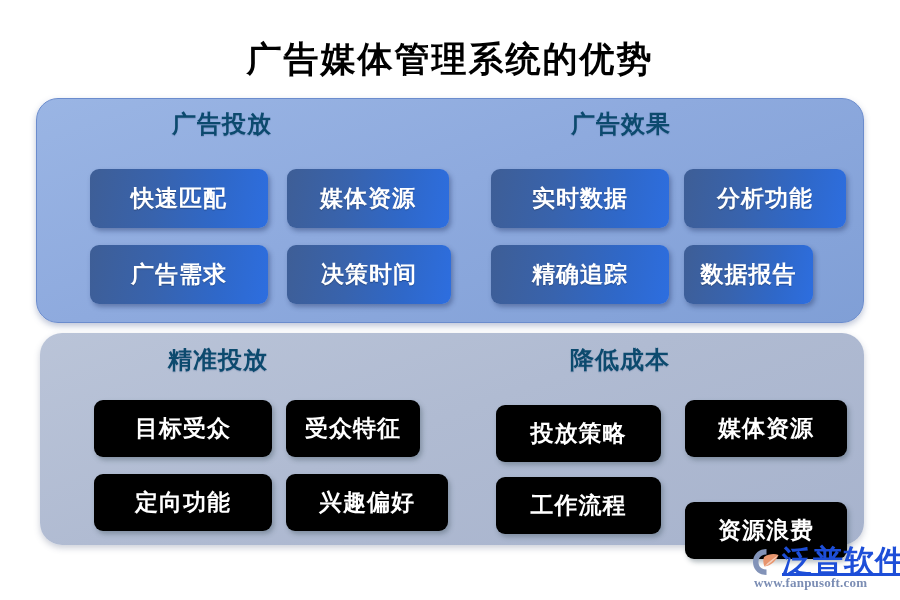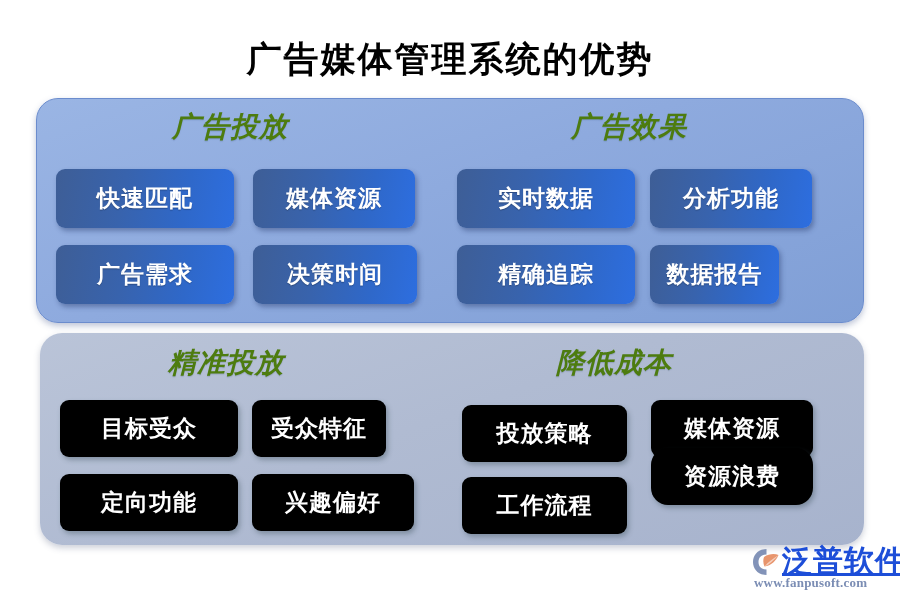--- a/index.html
+++ b/index.html
@@ -51,47 +51,47 @@
     width: 824px;
     height: 212px;
     background: linear-gradient(160deg, #bac4d8 0%, #b0bbd2 45%, #a7b3cd 100%);
     border: none;
     box-shadow: 0 3px 6px rgba(90, 100, 130, 0.30);
   }
 
   
   .section-heading {
     position: absolute;
-    font-size: 28px;
-    font-weight: bold;
-    color: #4d7c0f;
+    font-size: 24px;
+    font-weight: bold;
+    color: #0c4a6e;
     white-space: nowrap;
     letter-spacing: 1px;
     text-shadow: 0 1px 1px rgba(60, 80, 130, 0.25);
-    font-style: italic;
   }
   #heading-ad-delivery   { left: 172px; top: 108px; }
   #heading-ad-effect     { left: 571px; top: 108px; }
   #heading-precise       { left: 168px; top: 344px; }
-  #heading-cost          { left: 556px; top: 344px; }
+  #heading-cost          { left: 570px; top: 344px; }
 
   
   .card {
     position: absolute;
     display: flex;
     align-items: center;
     justify-content: center;
     border-radius: 9px;
     color: #ffffff;
     font-size: 23px;
     font-weight: bold;
     letter-spacing: 1px;
     white-space: nowrap;
     box-sizing: border-box;
     text-shadow: 0 1px 1px rgba(0, 0, 0, 0.25);
+    margin-left: 34px;
   }
   .card.blue {
     background: linear-gradient(100deg, #3e5e96 0%, #3863ad 38%, #2f68c9 72%, #2d6ee0 100%);
     box-shadow: 2px 3px 5px rgba(40, 60, 110, 0.45);
   }
   .card.green {
     background: #000000;
     box-shadow: 2px 3px 5px rgba(60, 80, 90, 0.40);
   }
 
@@ -108,21 +108,21 @@
 
   
   #card-target-audience { left: 60px;  top: 400px; width: 178px; height: 57px; }
   #card-audience-trait  { left: 252px; top: 400px; width: 134px; height: 57px; }
   #card-delivery-strat  { left: 462px; top: 405px; width: 165px; height: 57px; }
   #card-optimize-res    { left: 651px; top: 400px; width: 162px; height: 57px; }
 
   #card-target-func     { left: 60px;  top: 474px; width: 178px; height: 57px; }
   #card-interest-pref   { left: 252px; top: 474px; width: 162px; height: 57px; }
   #card-work-flow       { left: 462px; top: 477px; width: 165px; height: 57px; }
-  #card-resource-waste  { left: 651px; top: 448px; width: 162px; height: 57px; border-radius: 17px; }
+  #card-resource-waste  { left: 651px; top: 502px; width: 162px; height: 57px; }
 
   
   #brand-logo {
     position: absolute;
     left: 752px;
     top: 546px;
     width: 140px;
     height: 48px;
   }
   #logo-mark {

